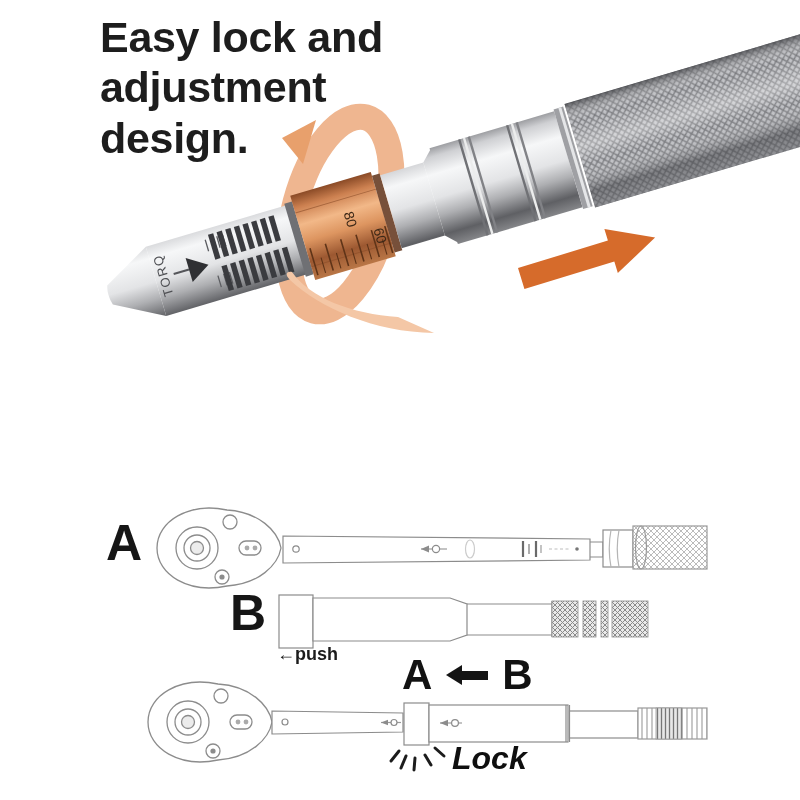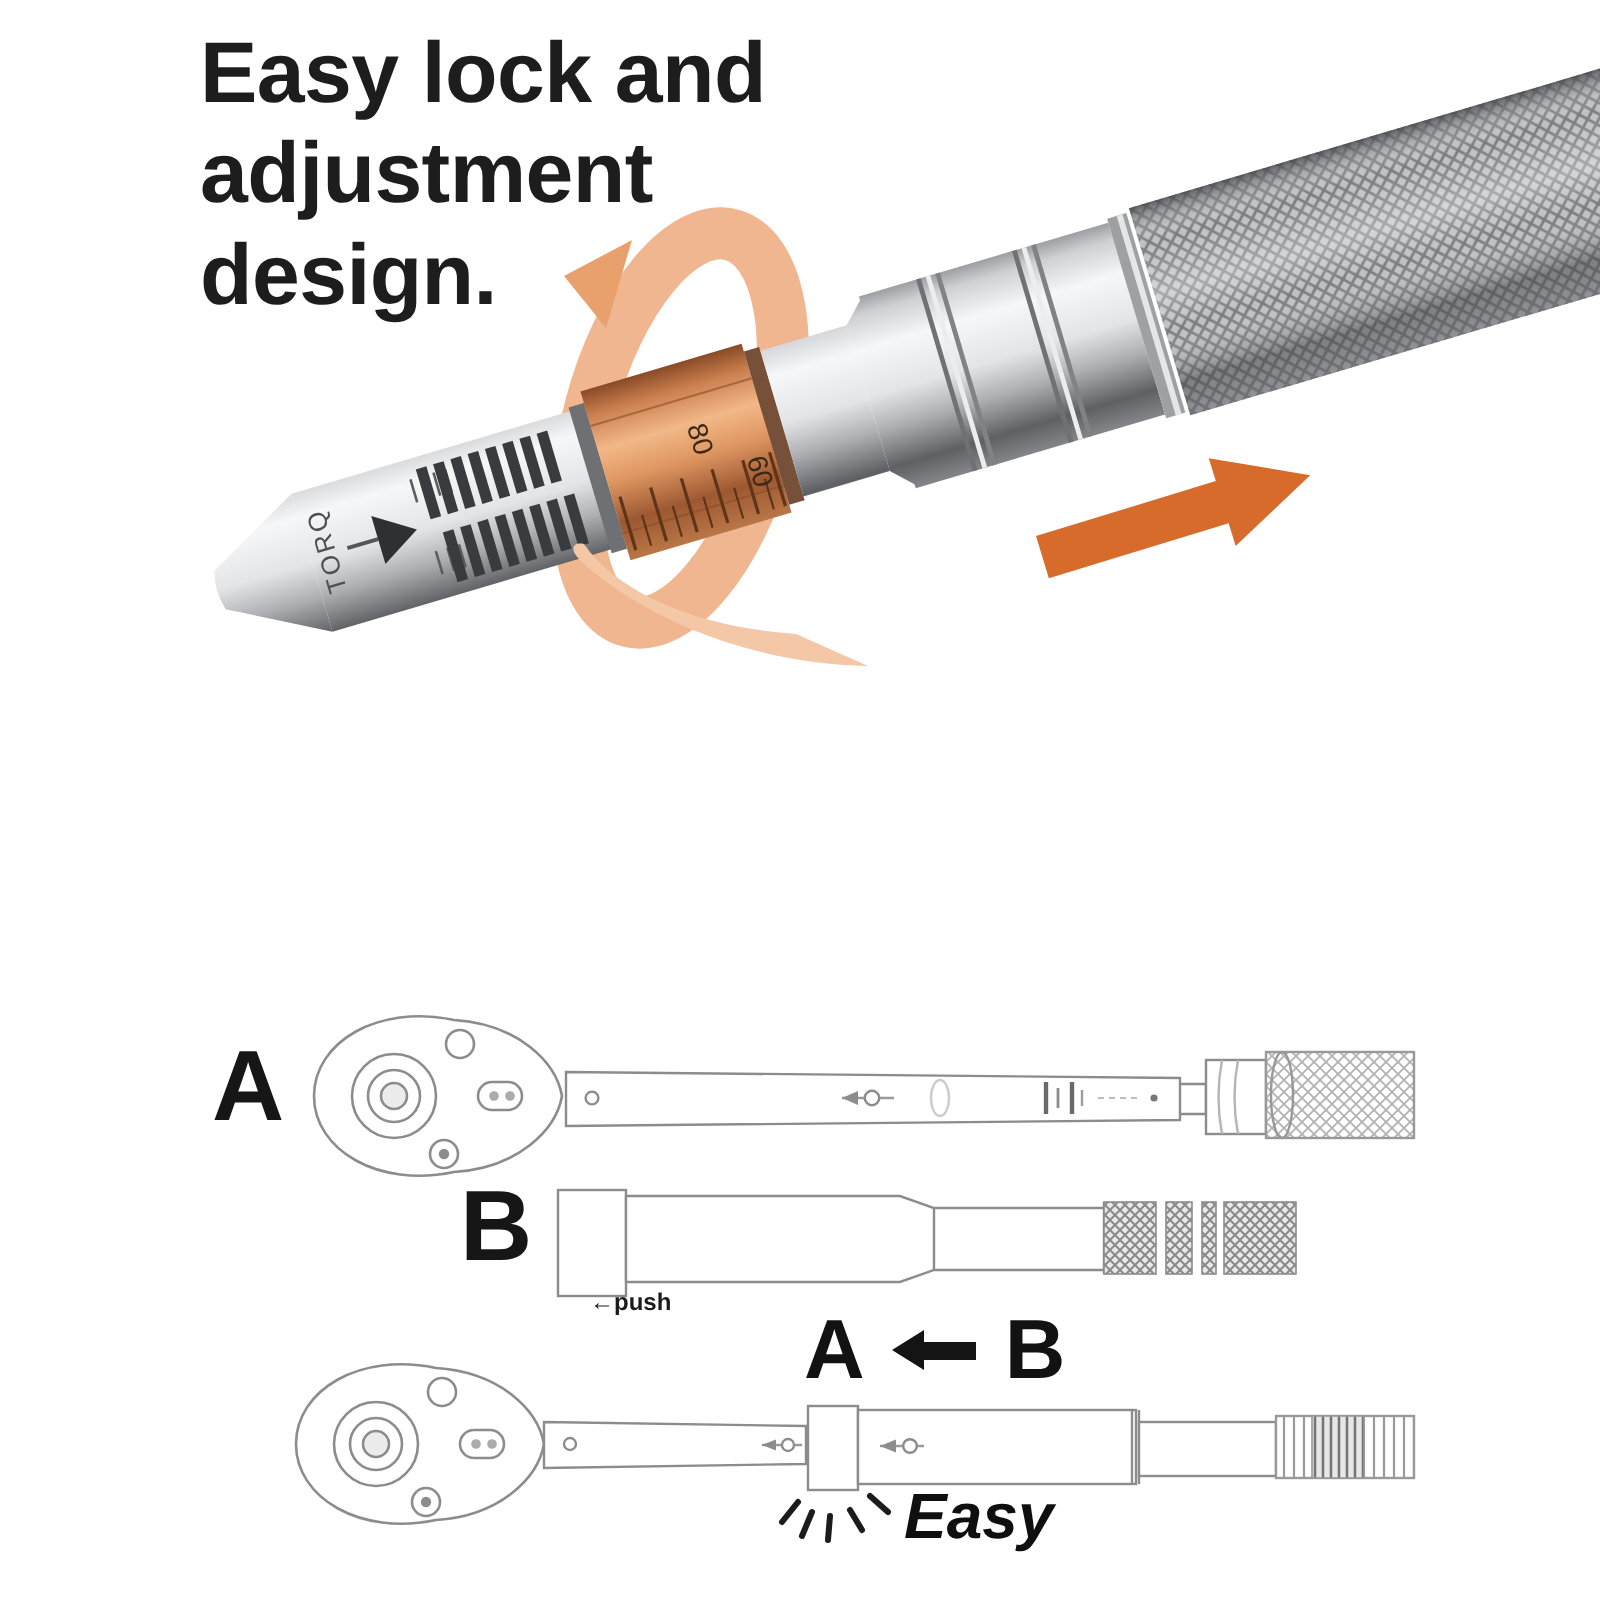--- a/index.html
+++ b/index.html
@@ -4,21 +4,21 @@
 <style>
   html,body{margin:0;padding:0;background:#fff;}
   #stage{position:relative;width:800px;height:800px;background:#ffffff;overflow:hidden;
          font-family:"Liberation Sans",sans-serif;}
   #art{position:absolute;left:0;top:0;}
   .headline{position:absolute;left:100px;top:12px;width:345px;
             font-size:43px;font-weight:700;letter-spacing:-0.3px;line-height:1.17;color:#1d1d1d;}
   .big-label{position:absolute;font-size:50px;font-weight:600;color:#161616;line-height:1;}
   #label-a{left:106px;top:518px;}
   #label-b{left:230px;top:588px;}
-  .push{position:absolute;left:295px;top:644px;font-size:12px;font-weight:600;color:#1c1c1c;}
+  .push{position:absolute;left:277px;top:644px;font-size:18px;font-weight:600;color:#1c1c1c;}
   .relation{position:absolute;left:402px;top:650px;height:50px;display:flex;align-items:center;gap:14px;}
   .relation span{font-size:42px;font-weight:600;color:#121212;line-height:1;}
   .arrow-left{position:relative;width:26px;height:9px;background:#141414;margin-left:16px;}
   .arrow-left::before{content:"";position:absolute;left:-16px;top:-6px;
       border-right:16px solid #141414;border-top:10.5px solid transparent;border-bottom:10.5px solid transparent;}
   .lock{position:absolute;left:452px;top:740px;font-size:32px;font-weight:700;font-style:italic;color:#0f0f0f;}
 </style>
 </head>
 <body>
 
@@ -234,15 +234,15 @@
 <div id="label-a" class="big-label">A</div>
 <div id="label-b" class="big-label">B</div>
 <div class="push">←push</div>
 
 <div class="relation">
   <span>A</span>
   <div class="arrow-left"></div>
   <span>B</span>
 </div>
 
-<div class="lock">Easy</div>
+<div class="lock">Lock</div>
 
 </div>
 
 </body></html>

